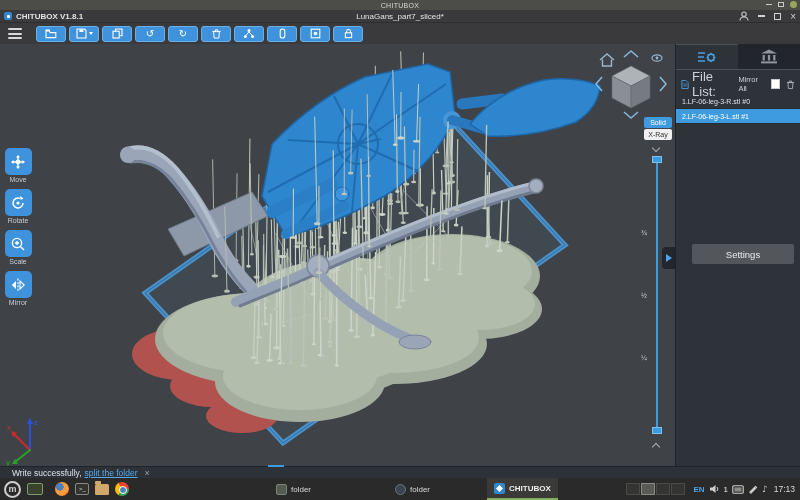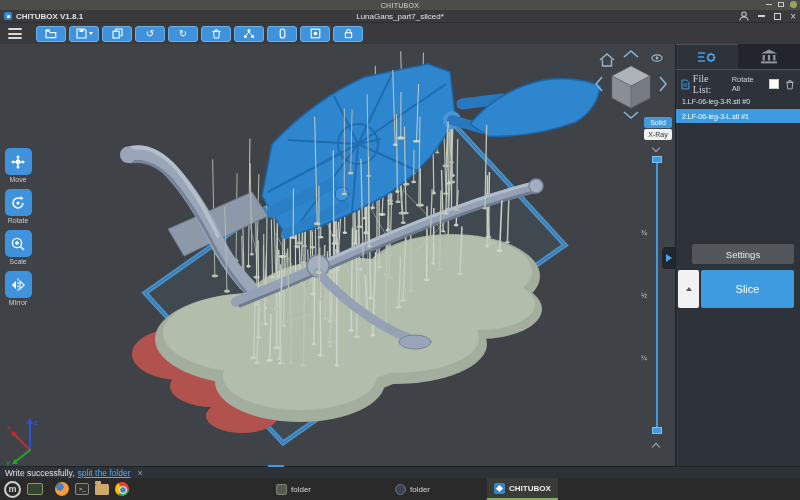--- a/index.html
+++ b/index.html
@@ -78,38 +78,38 @@
   .panel-collapse i { width:0; height:0; border-top:4px solid transparent; border-bottom:4px solid transparent;
     border-left:6px solid #4da3e8; }
 
   
   .right-panel { position:relative; width:125px; height:422px; background:#2d3339; border-left:1px solid #1f2327; }
   .tabs { display:flex; height:26px; border-bottom:1px solid #4a5258; }
   .tab { flex:1; display:flex; align-items:center; justify-content:center; }
   .tab.active { background:#2d3339; border-top:1px solid #4a5258; }
   .tab.inactive { background:#22262c; }
   .filelist-header { display:flex; align-items:center; height:20px; padding:0 5px; gap:3px; margin-top:4px; }
-  .fl-label { font-size:10px; color:#cdd2d6; margin-right:auto;font-family:Liberation Serif, serif; }
+  .fl-label { font-size:13px; color:#cdd2d6; margin-right:auto; }
   .sel-label { font-size:7.5px; color:#cdd2d6; }
   .checkbox { width:10px; height:10px; background:#fff; border:1px solid #c9c9c9; margin:0 3px; }
   .file-row { height:15px; display:flex; align-items:center; padding:0 6px; font-size:7px; color:#dfe3e6;
     border-bottom:1px solid #262b31; white-space:nowrap; overflow:hidden; }
   .file-row.selected { background:#3f9be0; color:#fff; }
   .settings-btn { position:absolute; left:16px; right:6px; top:200px; height:20px; background:#53575c;
     border-radius:2px; display:flex; align-items:center; justify-content:center; font-size:9.5px; color:#e9eaeb; }
   .slice-row { position:absolute; left:2px; right:6px; top:226px; height:38px; display:flex; gap:2px; }
   .slice-expand { width:21px; background:#f2f2f2; border-radius:2px; display:flex; align-items:center; justify-content:center; }
   .slice-expand i { width:0; height:0; border-left:3.5px solid transparent; border-right:3.5px solid transparent;
     border-bottom:4.5px solid #555; }
   .slice-btn { flex:1; background:#3f9be0; border-radius:2px; display:flex; align-items:center; justify-content:center;
     font-size:11px; color:#fff; }
 
   
   .status-bar { position:absolute; top:466px; left:0; width:800px; height:12px; background:#2c3238;
-    border-top:1px solid #1f2428; display:flex; align-items:center; padding-left:5px; gap:3px; }
+    border-top:1px solid #1f2428; display:flex; align-items:center; padding-left:12px; gap:3px; }
   .status-msg { font-size:8.5px; color:#dde1e4; }
   .status-link { font-size:8.5px; color:#57a8ec; text-decoration:underline; }
   .status-close { font-size:9px; color:#9aa2a8; margin-left:4px; }
   .status-dash { position:absolute; left:268px; top:-2px; width:16px; height:2px; background:#3f9be0; }
 
   
   .taskbar { position:absolute; top:478px; left:0; width:800px; height:22px; background:#2a2a2a;
     display:flex; align-items:center; }
   .tb-icon { flex:none; display:flex; align-items:center; justify-content:center; }
   .mint-menu { margin-left:4px; width:17px; height:17px; border-radius:50%; border:2px solid #cfcfcf;
@@ -792,43 +792,37 @@
           </svg>
         </div>
       </div>
 
       <div class="filelist-header">
         <svg width="9" height="11" viewBox="0 0 9 11">
           <path d="M1,1 h4.5 l2.5,2.5 v6.5 h-7 z" fill="none" stroke="#4aa0e4" stroke-width="1"></path>
           <path d="M2.5,5 h4 M2.5,7 h4" stroke="#4aa0e4" stroke-width="0.8"></path>
         </svg>
         <span class="fl-label">File List:</span>
-        <span class="sel-label">Rotate All</span>
+        <span class="sel-label">Mirror All</span>
         <span class="checkbox"></span>
         <svg width="10" height="11" viewBox="0 0 10 11">
           <path d="M2.2,3.4 h5.6 l-.5,6.6 h-4.6 z" fill="none" stroke="#aab2b8" stroke-width="1"></path>
           <path d="M1,3.2 h8 M3.8,3 v-1.4 h2.4 v1.4" fill="none" stroke="#aab2b8" stroke-width="1"></path>
         </svg>
       </div>
 
       <div class="file-row">
         <span>1.LF-06-leg-3-R.stl #0</span>
       </div>
       <div class="file-row selected">
         <span>2.LF-06-leg-3-L.stl #1</span>
       </div>
 
       <div class="settings-btn">Settings</div>
 
-      <div class="slice-row">
-        <div class="slice-expand">
-            <i></i>
-          </div>
-        <div class="slice-btn">Slice</div>
-      </div>
     </div>
   </div>
 
   <div class="status-bar">
     <span class="status-dash"></span>
     <span class="status-msg">Write successfully,</span>
     <span class="status-link">split the folder</span>
     <span class="status-close">×</span>
   </div>
 
@@ -846,15 +840,38 @@
     </div>
     <div class="task sp">
       <span class="tico"></span>
       <span>folder</span>
     </div>
     <div class="task cb">
       <span class="tico"></span>
       <span>CHITUBOX</span>
     </div>
 
+    <div class="tray">
+      <span class="ws">
+        <i></i>
+          <i class="on"></i>
+          <i></i>
+          <i></i>
+      </span>
+      <span class="lang">EN</span>
+      <svg width="11" height="10" viewBox="0 0 11 10">
+        <polygon points="1,3.5 3.5,3.5 6.5,1 6.5,9 3.5,6.5 1,6.5" fill="#cfcfcf"></polygon>
+        <path d="M8,3 a3,3 0 0 1 0,4" fill="none" stroke="#cfcfcf" stroke-width="1"></path>
+      </svg>
+      <span class="badge">1</span>
+      <svg width="12" height="9" viewBox="0 0 12 9">
+        <rect x="0.8" y="0.8" width="10.4" height="7.4" rx="1" fill="none" stroke="#cfcfcf" stroke-width="1.1"></rect>
+        <rect x="2.4" y="2.4" width="7.2" height="4.2" fill="#8a8a86"></rect>
+      </svg>
+      <svg width="10" height="10" viewBox="0 0 10 10">
+        <path d="M1.5,8.5 L7.5,2.5 M7.5,2.5 l1,1 L2.5,9.5 z" stroke="#cfcfcf" stroke-width="1.1" fill="none"></path>
+      </svg>
+      <span class="note">♪</span>
+      <span class="clock">17:13</span>
+    </div>
   </div>
 
 </div>
 
 </body></html>

